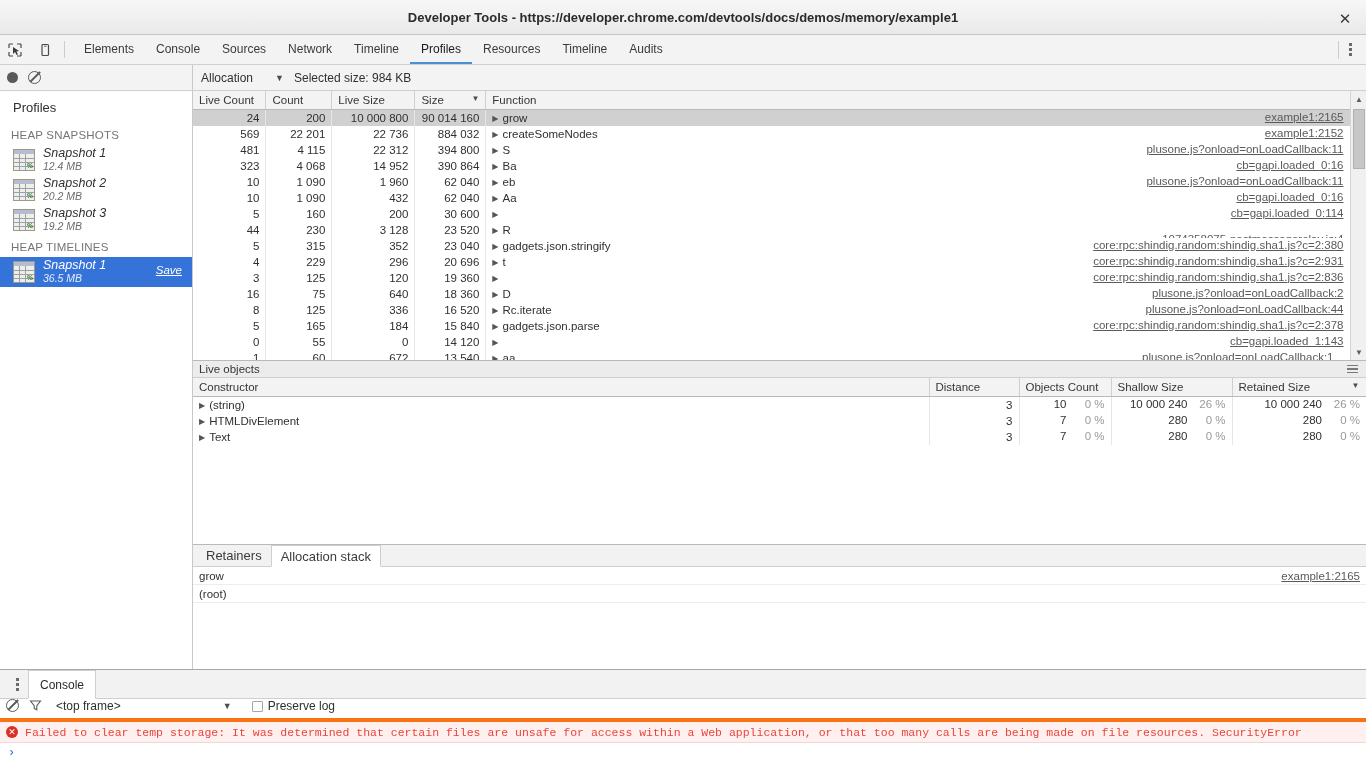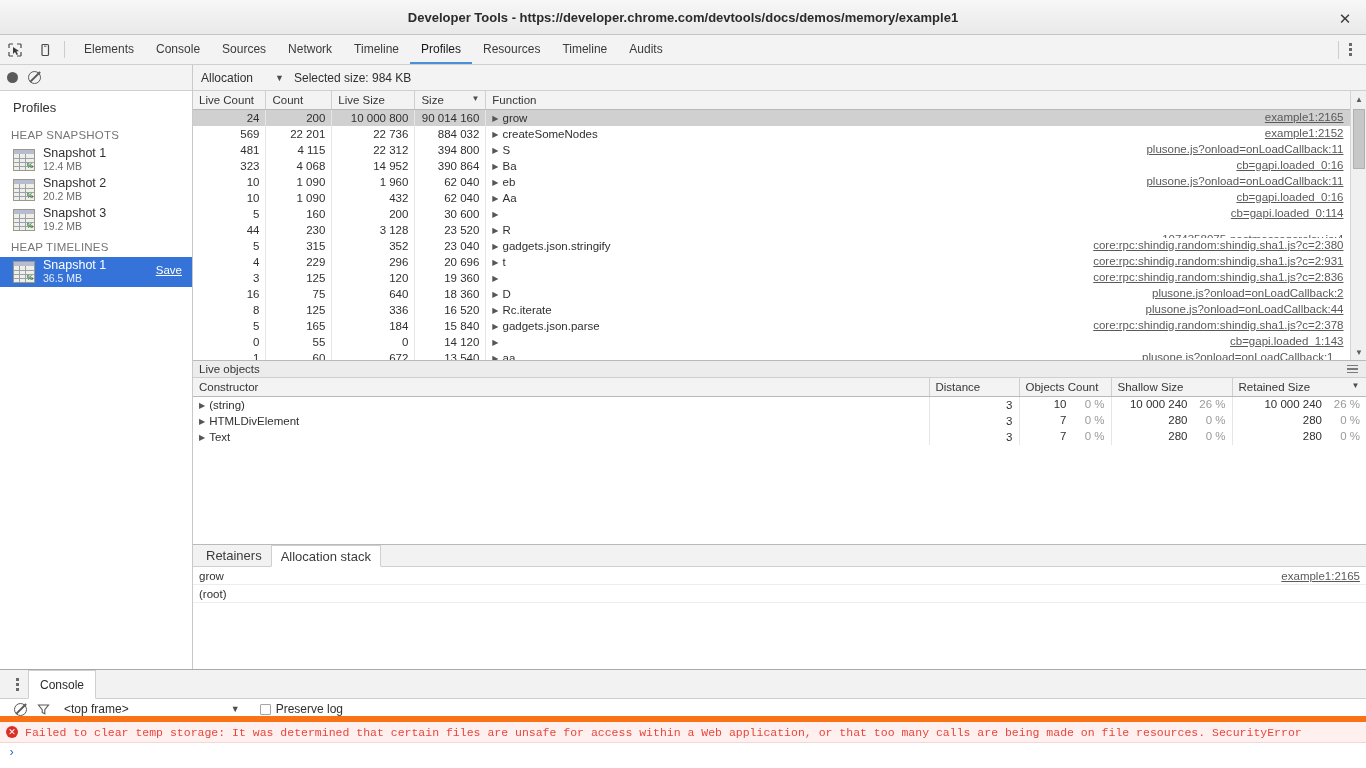--- a/index.html
+++ b/index.html
@@ -58,21 +58,21 @@
     background: #fff; border-right: 1px solid #c9c9c9;
     overflow: hidden;
   }
   .sidebar-title { padding: 9px 0 8px 13px; font-size: 13px; color: #303030; }
   .sb-group {
     padding: 6px 0 4px 11px; font-size: 11.5px; color: #757575;
     letter-spacing: .2px;
   }
   .sb-item {
     display: flex; align-items: center; height: 30px; padding-left: 13px;
-    cursor: pointer; position: relative;
+    cursor: pointer; position: relative; font-style: italic;
   }
   .sb-item.selected { background: #3573d8; color: #fff; }
   .snap-icon {
     width: 22px; height: 22px; flex: 0 0 22px; margin-right: 8px;
     background: #efefe4; border: 1px solid #9a9a8c; position: relative;
     overflow: hidden;
   }
   .snap-icon .hdr { position: absolute; top: 0; left: 0; right: 0; height: 4px;
     background: #b8bcd0; }
   .snap-icon .g { position: absolute; background: #9aa0b4; }
@@ -222,22 +222,22 @@
   .drawer-dots {
     width: 22px; display: flex; align-items: center; justify-content: center;
     cursor: pointer;
   }
   .drawer-tab {
     padding: 0 11px; display: flex; align-items: center; font-size: 12px;
     background: #fff; border: 1px solid #cfcfcf; border-bottom-color: #fff;
     margin-bottom: -1px; color: #2b2b2b; cursor: pointer;
   }
   .console-toolbar {
-    height: 23px; display: flex; align-items: flex-end; padding-left: 14px;
-    gap: 10px; border-bottom: 6px solid #f97316;
+    height: 23px; display: flex; align-items: flex-start; padding-left: 6px;
+    gap: 10px; border-bottom: 4px solid #f97316;
   }
   .funnel { width: 13px; height: 13px; cursor: pointer; }
   .ctx-sel { display: flex; align-items: center; font-size: 12px;
              color: #303030; margin-left: 4px; cursor: pointer; }
   .ctx-caret { margin-left: 102px; font-size: 9px; color: #4d4d4d; }
   .preserve { display: flex; align-items: center; gap: 5px; margin-left: 10px;
               font-size: 12px; color: #303030; cursor: pointer; }
   .cbox { width: 11px; height: 11px; border: 1px solid #a6a6a6;
           background: #fdfdfd; border-radius: 1px; }
   .err-row {

